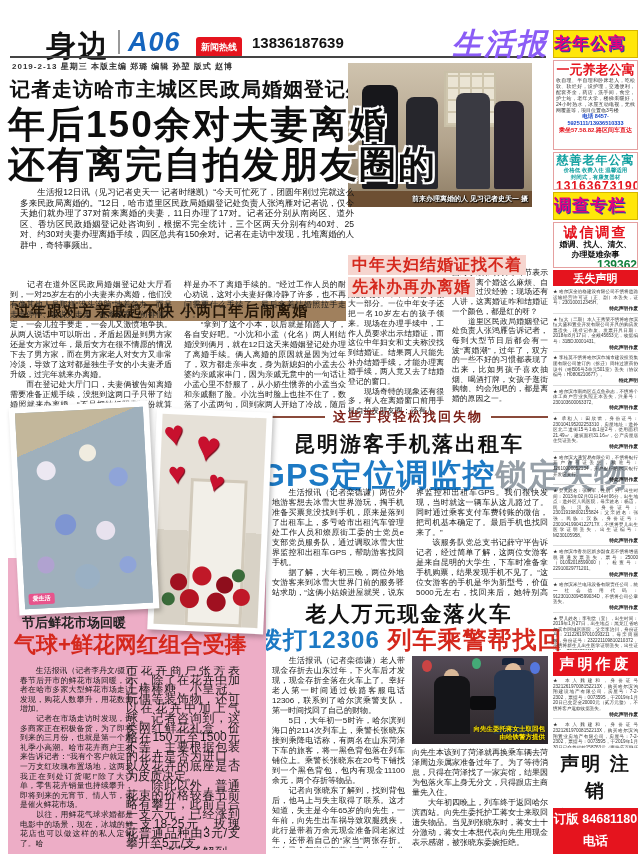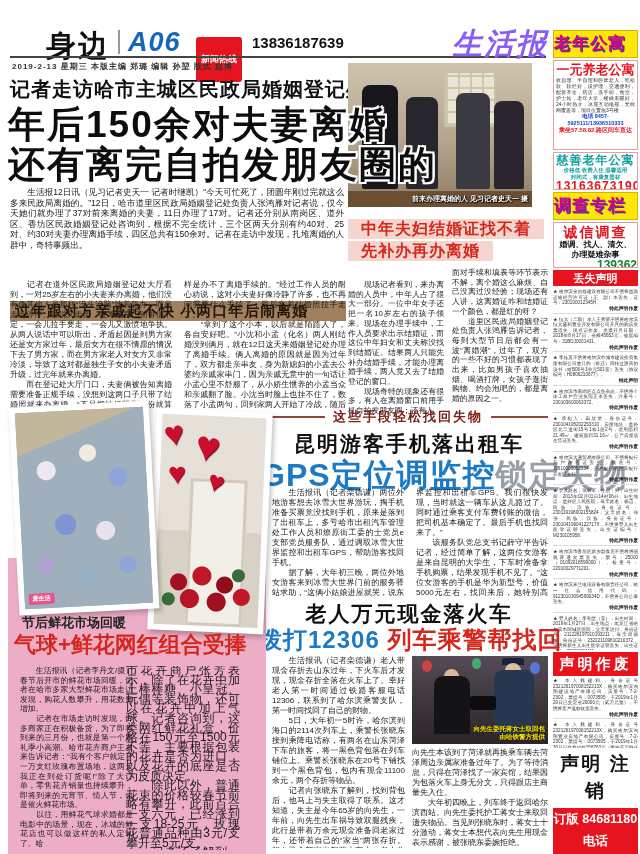--- a/index.html
+++ b/index.html
@@ -7,21 +7,21 @@
         font-family:"Liberation Sans",sans-serif;color:#222;}
   [data-name]{box-sizing:border-box;}
 
   
   .mh-section{position:absolute;left:46px;top:26px;font-family:"Liberation Serif",serif;
     font-size:30px;font-weight:900;color:#111;letter-spacing:2px;}
   .mh-div{position:absolute;left:118px;top:30px;width:2px;height:24px;background:#999;}
   .mh-page{position:absolute;left:128px;top:27px;font-size:27px;font-weight:900;
     color:#1565be;font-style:italic;letter-spacing:1px;}
   .mh-hotline{position:absolute;left:196px;top:37px;background:#e5141e;color:#fff;
-    font-size:9px;font-weight:700;padding:16px 5px;border-radius:3px;}
+    font-size:9px;font-weight:700;padding:4px 5px;border-radius:3px;}
   .mh-number{position:absolute;left:252px;top:34px;font-size:15px;font-weight:900;color:#111;}
   .mh-rule{position:absolute;left:10px;top:56px;width:536px;height:2px;background:#444;}
   .mh-dateline{position:absolute;left:12px;top:61px;font-size:8px;color:#333;font-weight:700;letter-spacing:1px;}
   .mh-logo{position:absolute;left:452px;top:24px;font-family:"Liberation Serif",serif;
     font-size:30px;font-weight:900;font-style:italic;color:#8b5cf6;letter-spacing:2px;}
 
   
   .kicker{position:absolute;left:10px;top:76px;font-size:20px;font-weight:900;color:#111;letter-spacing:1px;}
   .hl{position:absolute;left:8px;font-size:37px;font-weight:900;color:#0d0d0d;letter-spacing:2px;z-index:5;
       text-shadow:-2px -2px 0 #fff,2px -2px 0 #fff,-2px 2px 0 #fff,2px 2px 0 #fff,0 2px 0 #fff,2px 0 0 #fff;}
@@ -33,31 +33,31 @@
     background-image:repeating-linear-gradient(90deg,#cfc6ae 0 2px,transparent 2px 12px),
                      repeating-linear-gradient(0deg,#cfc6ae 0 2px,transparent 2px 12px);}
   .fig{position:absolute;bottom:18px;border-radius:8px 8px 2px 2px;}
   .fig1{left:14px;width:36px;height:104px;background:#17171b;}
   .fig2{left:58px;width:32px;height:92px;background:#26262c;}
   .fig3{left:108px;width:34px;height:96px;background:#3a3a42;}
   .fig4{left:146px;width:30px;height:88px;background:#2b2530;}
   .p1-desk{position:absolute;left:0;bottom:0;width:100%;height:16px;background:#6d4f33;}
   .p1-cap{position:absolute;right:4px;bottom:3px;font-size:7px;color:#fff;font-weight:700;
     text-shadow:0 0 2px #000,1px 1px 1px #000;}
-  .lead{position:absolute;left:10px;top:187px;width:334px;height:64px;overflow:hidden;
+  .lead{position:absolute;left:20px;top:187px;width:334px;height:64px;overflow:hidden;
     font-size:8.6px;line-height:10.6px;text-align:justify;white-space:pre-line;color:#1a1a1a;}
   .sec1-h{position:absolute;left:10px;top:253px;width:336px;height:20px;background:#a0805d;
     color:#241607;font-size:15px;font-weight:900;line-height:20px;padding-left:5px;letter-spacing:1px;margin-top:48px;}
   .col{position:absolute;overflow:hidden;font-size:8px;line-height:10px;text-align:justify;
     white-space:pre-line;color:#1a1a1a;}
   .s1c1{left:10px;top:280px;width:162px;height:128px;}
   .s1c2{left:184px;top:280px;width:162px;height:128px;}
   .sec2-h{position:absolute;left:348px;z-index:2;}
   .sec2-h span{display:inline-block;background:#f6d5cf;color:#d5281d;font-size:16px;
-    font-weight:900;line-height:20px;padding:0 13px;letter-spacing:1px;}
+    font-weight:900;line-height:20px;padding:0 4px;letter-spacing:1px;margin-top:36px;}
   .s2h1{top:219px;} .s2h2{top:241px;}
   .s2c1{left:348px;top:268px;width:96px;height:142px;font-size:7.8px;line-height:9.7px;margin-top:12px;}
   .s2c2{left:452px;top:268px;width:96px;height:142px;font-size:7.8px;line-height:9.7px;}
 
   
   .fdiv{position:absolute;left:268px;top:408px;width:280px;display:flex;align-items:center;gap:8px;}
   .fdiv .ln{flex:1;height:2px;background:#8a4a3a;}
   .fdiv .tx{font-size:13px;font-weight:900;color:#7c2018;letter-spacing:2px;white-space:nowrap;}
 
   

